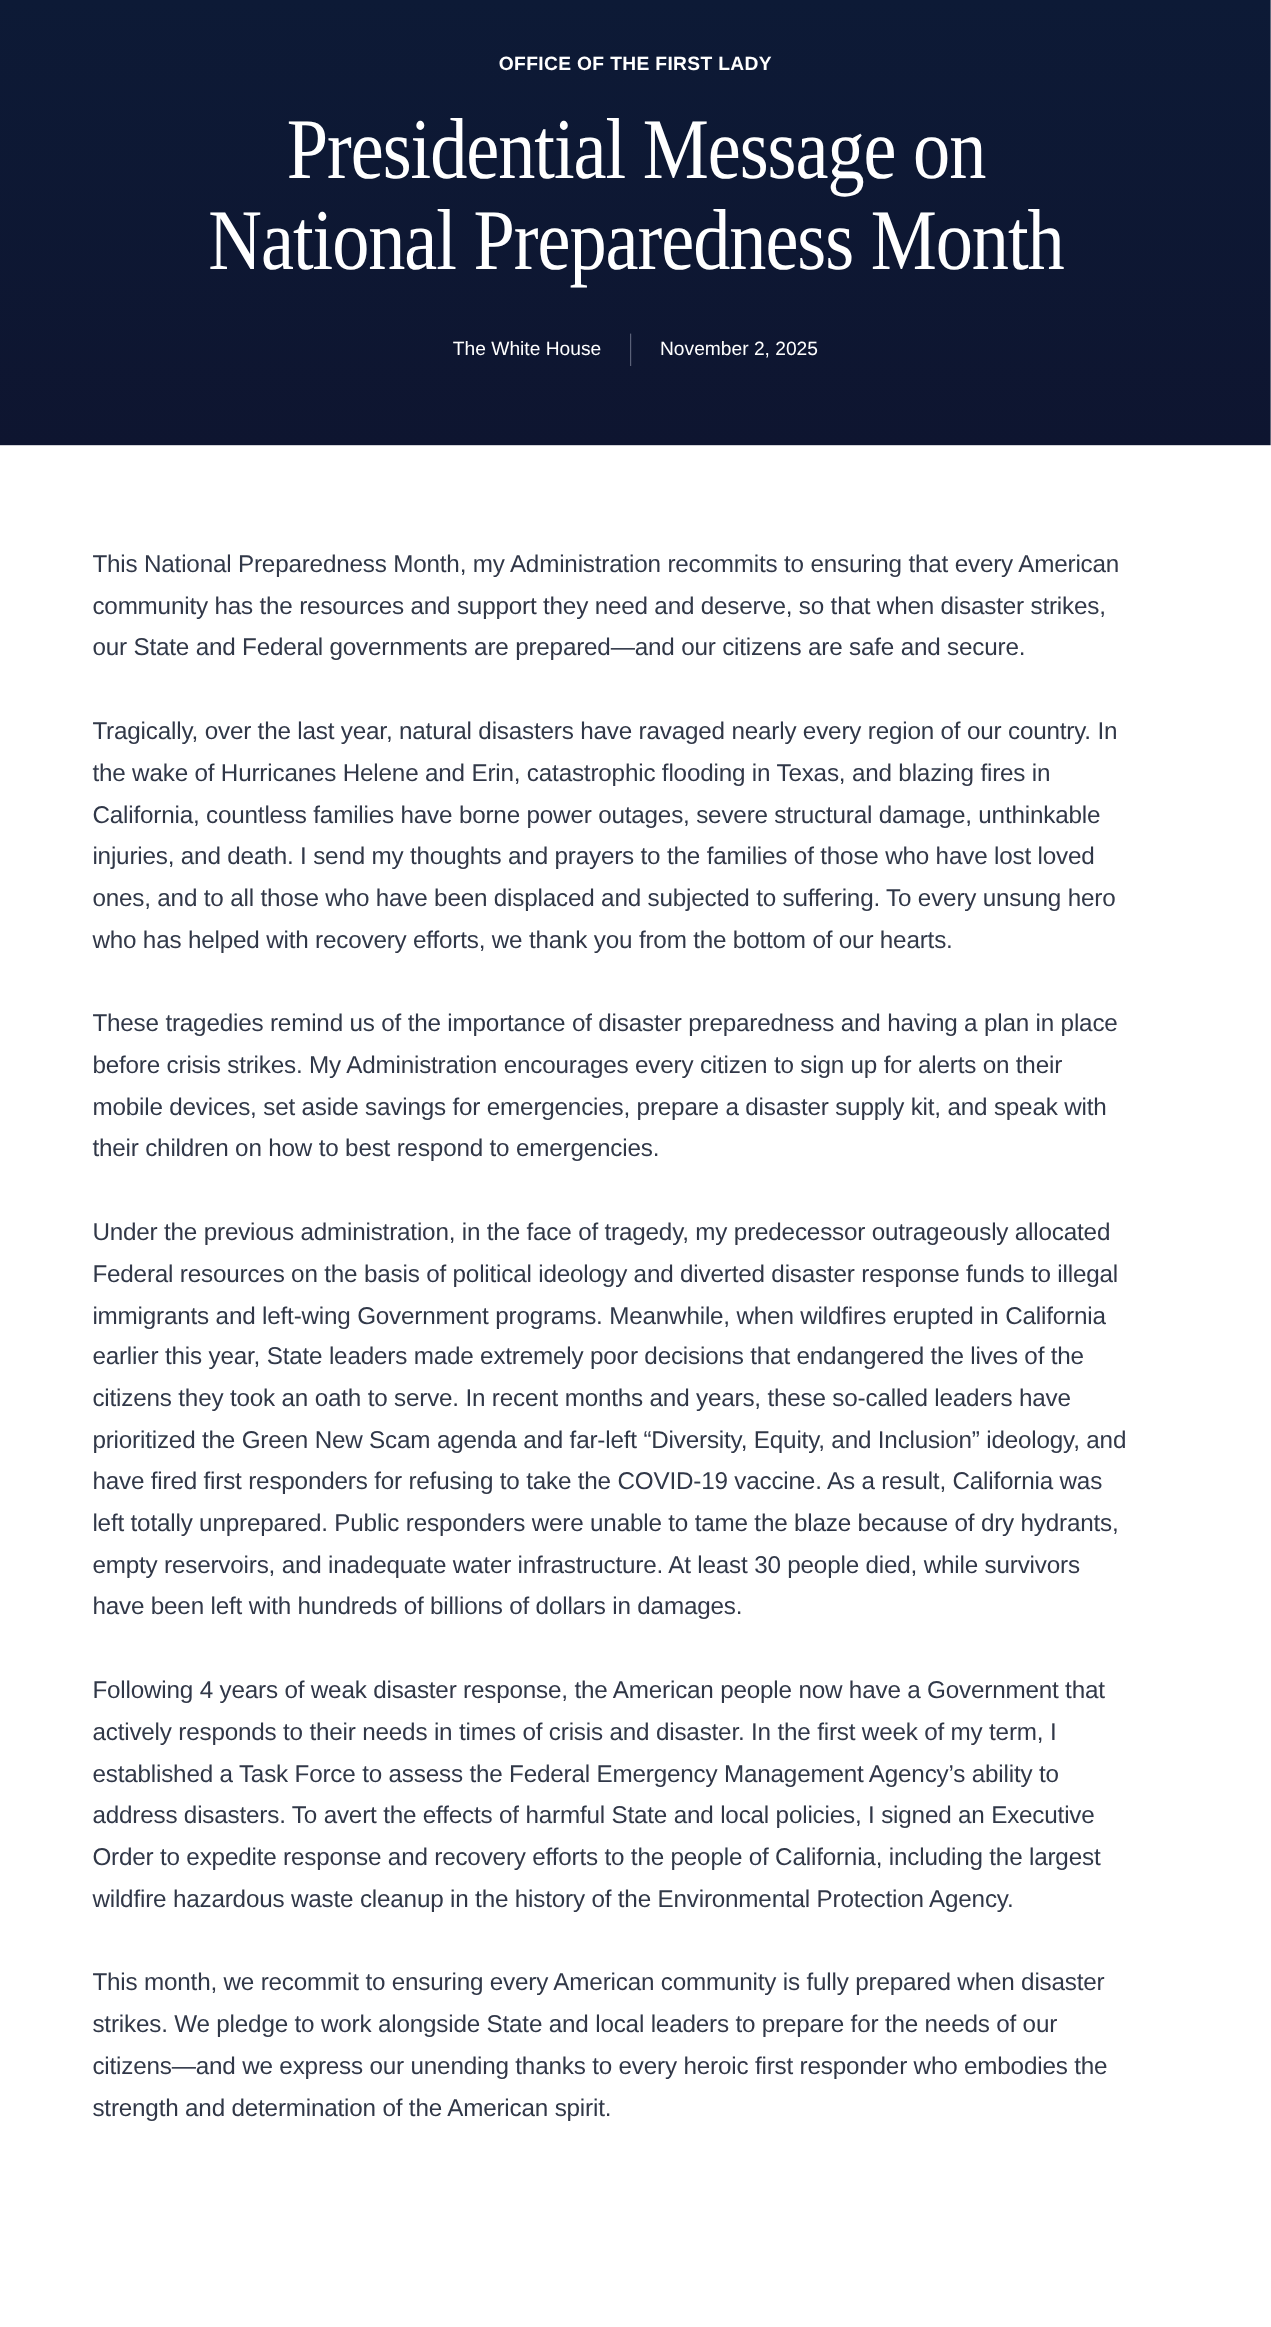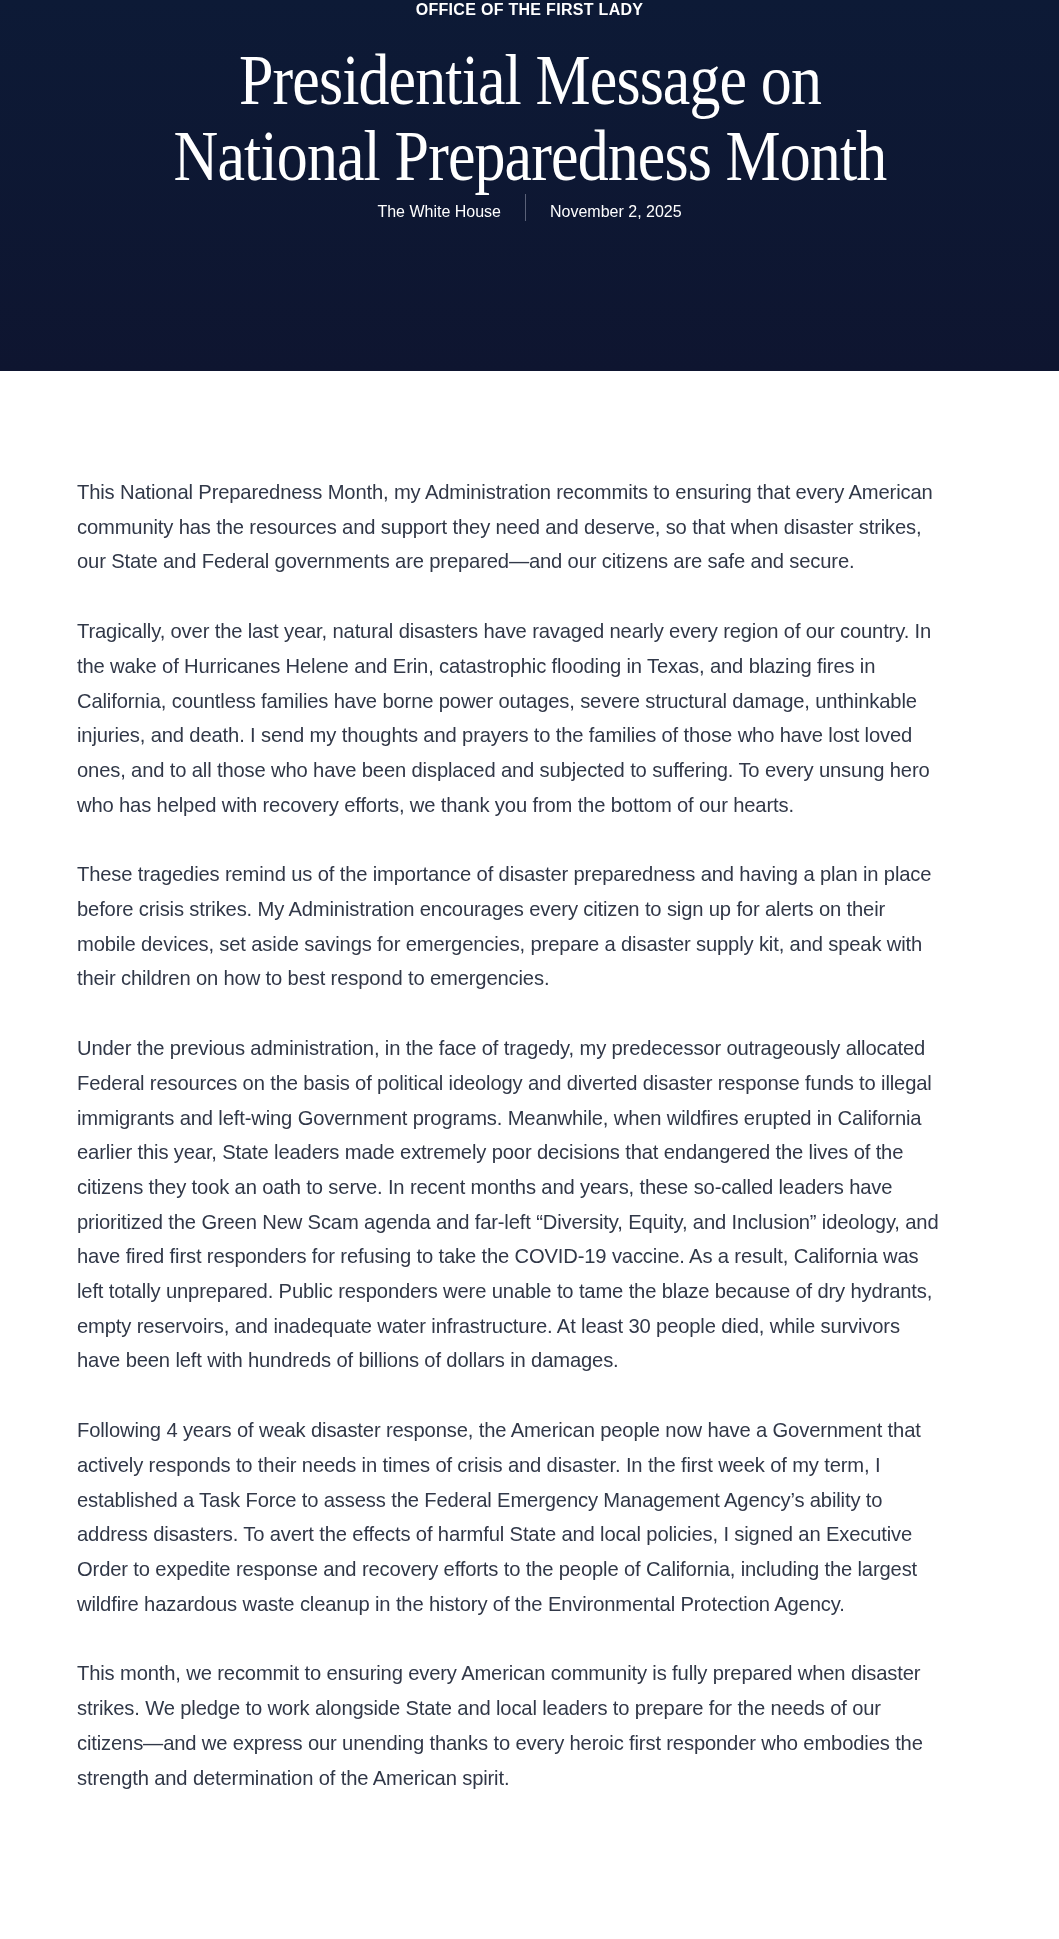--- a/index.html
+++ b/index.html
@@ -9,20 +9,21 @@
       background: #ffffff;
       overflow: hidden;
       font-family: "Liberation Sans", sans-serif;
     }
     .hero {
       height: 371px;
       background: linear-gradient(180deg, #0d1a36 0%, #0e1530 100%);
       color: #ffffff;
       text-align: center;
       box-sizing: border-box;
+      padding-top: 44px;
     }
     .eyebrow {
       font-family: "Liberation Sans", sans-serif;
       font-weight: 700;
       font-size: 16px;
       letter-spacing: 0.3px;
       color: #ffffff;
       line-height: 20px;
     }
     .title {
@@ -31,34 +32,35 @@
       font-family: "Liberation Serif", serif;
       font-weight: 400;
       font-size: 72px;
       line-height: 76px;
       letter-spacing: -1px;
       transform: scaleX(0.86);
       transform-origin: center;
       color: #ffffff;
     }
     .meta {
+      margin-top: 40px;
       display: flex;
       justify-content: center;
-      align-items: flex-end;
+      align-items: center;
       font-size: 16px;
       color: #ffffff;
     }
     .meta .sep {
       width: 1px;
       height: 27px;
       background: #5a6178;
       margin: 0 24px;
     }
     .content {
-      padding: 104px 0 0 77px;
+      padding: 83px 0 0 77px;
       width: 945px;
       box-sizing: border-box;
     }
     .content p {
       margin: 0 0 35px 0;
       font-family: "Liberation Sans", sans-serif;
       font-size: 20.2px;
       line-height: 34.7px;
       color: #313848;
       letter-spacing: -0.15px;

